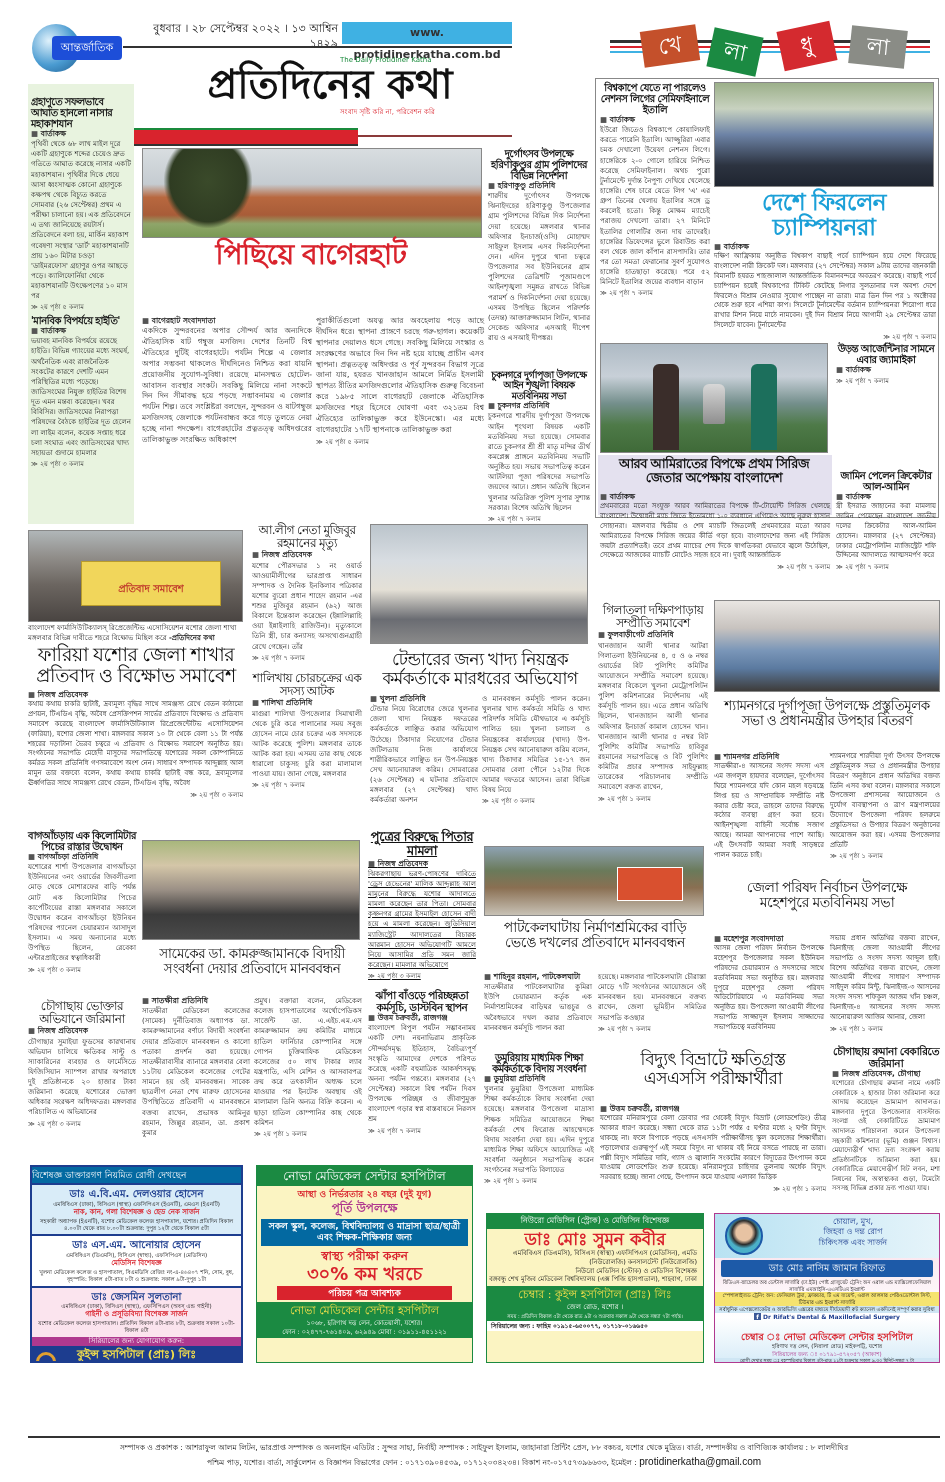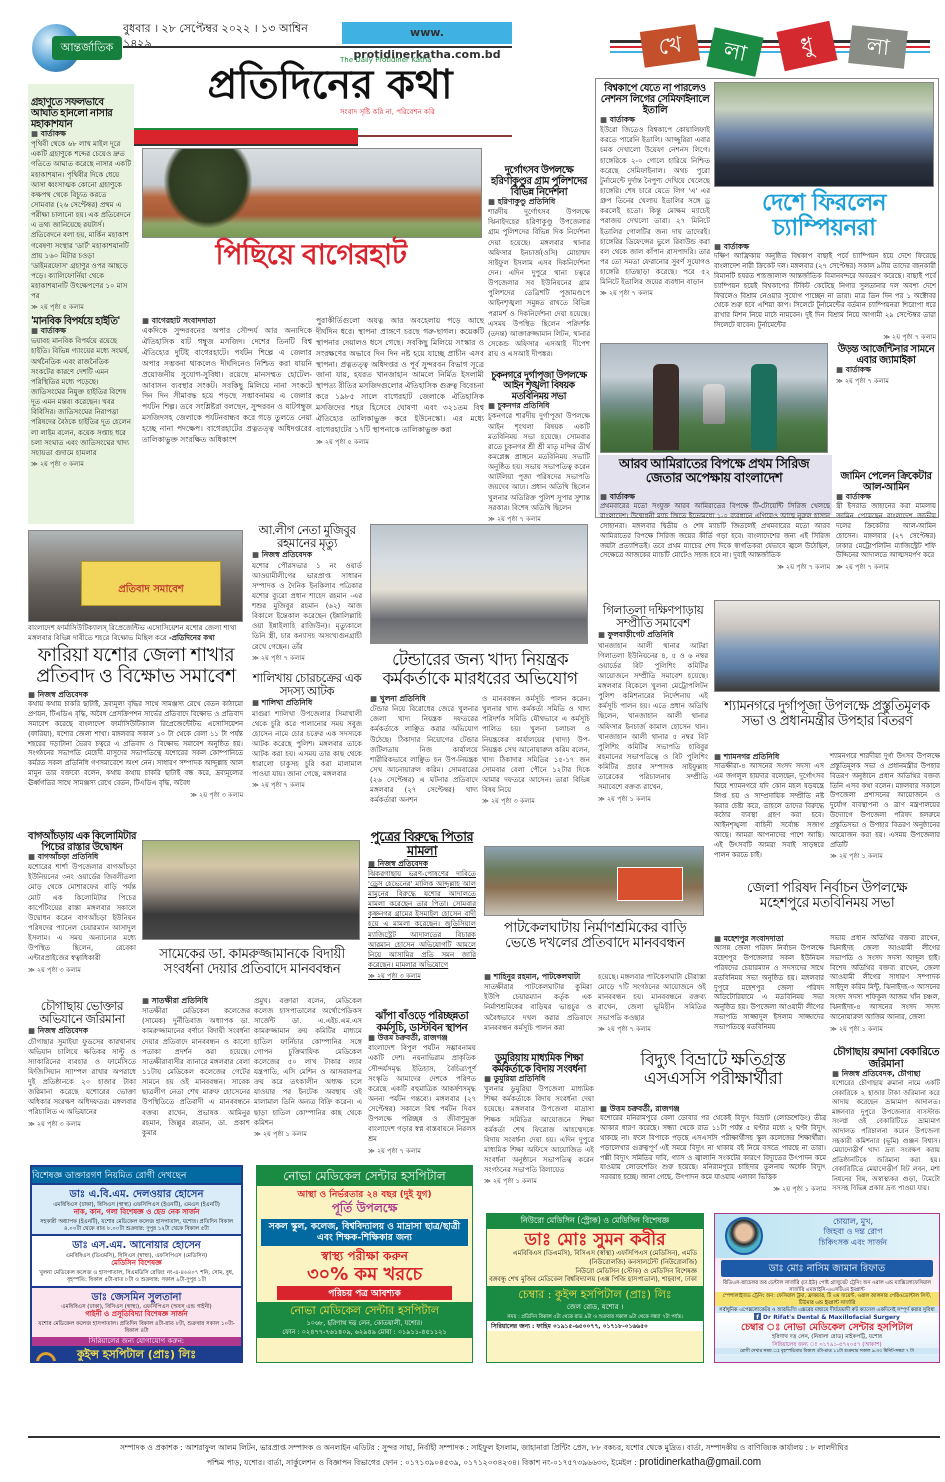--- a/index.html
+++ b/index.html
@@ -13,24 +13,24 @@
 .hl{font-family:"DejaVu Sans Condensed","DejaVu Sans",sans-serif;color:#111;text-align:center;line-height:1.1;letter-spacing:-0.5px}
 .photo{position:absolute;overflow:hidden;border:1px solid #888}
 .caption{font-size:7.5px;line-height:1.4;color:#222}
 .box{position:absolute;border:1px solid #888}
 </style>
 </head>
 <body>
 
 <div class="abs" style="left:32px;top:24px;width:90px;height:52px;">
   <div style="position:absolute;left:0;top:0;width:48px;height:48px;border-radius:50%;background:radial-gradient(circle at 35% 35%,#dff1fb,#4a9bd1 55%,#1e5c8f);"></div>
-  <div style="position:absolute;left:20px;top:12px;width:70px;height:24px;background:#15803d;color:#fff;border-radius:4px;font-size:11px;line-height:24px;text-align:center;">আন্তর্জাতিক</div>
-</div>
-
-<div class="abs" style="left:123px;top:22px;width:215px;height:18px;font-size:11px;color:#111;">
+  <div style="position:absolute;left:20px;top:12px;width:70px;height:24px;background:#1d4ed8;color:#fff;border-radius:4px;font-size:11px;line-height:24px;text-align:center;">আন্তর্জাতিক</div>
+</div>
+
+<div class="abs" style="left:123px;top:22px;width:215px;height:18px;font-size:11px;color:#111;text-align:right;">
   <span>বুধবার । ২৮ সেপ্টেম্বর ২০২২ । ১৩ আশ্বিন ১৪২৯</span>
 </div>
 <div class="abs" style="left:342px;top:22px;width:170px;height:22px;background:#3fb1e3;color:#333;font-weight:bold;font-size:11px;line-height:22px;text-align:center;">www. protidinerkatha.com.bd</div>
 <div class="abs" style="left:123px;top:46px;width:389px;height:2px;background:#333;"></div>
 
 <div class="abs" style="left:340px;top:56px;font-size:7px;color:#1a8a3c;">The Daily Protidiner Katha</div>
 <div class="abs" style="left:200px;top:62px;width:260px;text-align:center;font-family:'DejaVu Serif',serif;font-weight:bold;font-size:40px;line-height:44px;color:#111;">প্রতিদিনের কথা</div>
 <div class="abs" style="left:340px;top:108px;font-size:7px;color:#d9232d;">সংবাদ সৃষ্টি করি না, পরিবেশন করি</div>
 
 <div class="abs" style="left:123px;top:128px;width:235px;height:20px;">
@@ -70,21 +70,21 @@
 <div class="abs" style="left:142px;top:316px;width:170px;">
   <div class="byline">বাগেরহাট সংবাদদাতা</div>
   <div class="col-text">একদিকে সুন্দরবনের অপার সৌন্দর্য আর অন্যদিকে ঐতিহাসিক ষাট গম্বুজ মসজিদ। দেশের তিনটি বিশ্ব ঐতিহ্যের দুটিই বাগেরহাটে। পর্যটন শিল্পে এ জেলার অপার সম্ভবনা থাকলেও দীর্ঘদিনেও নিশ্চিত করা যায়নি প্রয়োজনীয় সুযোগ-সুবিধা। রয়েছে মানসম্মত হোটেল-আবাসন ব্যবস্থার সংকট। সবকিছু মিলিয়ে নানা সংকটে দিন দিন সীমাবদ্ধ হয়ে পড়ছে সম্ভাবনাময় এ জেলার পর্যটন শিল্প। তবে সংশ্লিষ্টরা বলছেন, সুন্দরবন ও ষাটগম্বুজ মসজিদসহ জেলাকে পর্যটনবান্ধব করে গড়ে তুলতে নেয়া হচ্ছে নানা পদক্ষেপ। বাগেরহাটের প্রত্নতত্ত্ব অধিদপ্তরের তালিকাভুক্ত সংরক্ষিত অধিকাংশ</div>
 </div>
 <div class="abs" style="left:316px;top:316px;width:168px;">
   <div class="col-text">পুরাকীর্তিগুলো অযত্ন আর অবহেলায় পড়ে আছে দীর্ঘদিন ধরে। স্থাপনা প্রাঙ্গণে চরছে গরু-ছাগল। কয়েকটি স্থাপনার দেয়ালও ধসে গেছে। সবকিছু মিলিয়ে সংস্কার ও সংরক্ষণের অভাবে দিন দিন নষ্ট হয়ে যাচ্ছে প্রাচীন এসব স্থাপনা। প্রত্নতত্ত্ব অধিদপ্তর ও পূর্ব সুন্দরবন বিভাগ সূত্রে জানা যায়, হযরত খানজাহান আমলে নির্মিত ইসলামী স্থাপত্য রীতির মসজিদগুলোর ঐতিহাসিক গুরুত্ব বিবেচনা করে ১৯৮৫ সালে বাগেরহাট জেলাকে ঐতিহাসিক মসজিদের শহর হিসেবে ঘোষণা এবং ৩২১তম বিশ্ব ঐতিহ্যের তালিকাভুক্ত করে ইউনেস্কো। এর মধ্যে বাগেরহাটের ১৭টি স্থাপনাকে তালিকাভুক্ত করা</div>
   <div class="cont">২য় পৃষ্ঠা ৫ কলাম</div>
 </div>
 
 <div class="abs" style="left:488px;top:148px;width:102px;">
-  <div class="hl" style="font-size:10px;font-weight:bold;margin-top:16px;">দুর্গোৎসব উপলক্ষে হরিণাকুণ্ডুর গ্রাম পুলিশদের বিভিন্ন নির্দেশনা</div>
+  <div class="hl" style="font-size:10px;font-weight:bold;">দুর্গোৎসব উপলক্ষে হরিণাকুণ্ডুর গ্রাম পুলিশদের বিভিন্ন নির্দেশনা</div>
   <div class="byline">হরিণাকুণ্ডু প্রতিনিধি</div>
   <div class="col-text" style="font-size:7px;">শারদীয় দুর্গোৎসব উপলক্ষে ঝিনাইদহের হরিণাকুণ্ডু উপজেলার গ্রাম পুলিশদের বিভিন্ন দিক নির্দেশনা দেয়া হয়েছে। মঙ্গলবার থানার অফিসার ইনচার্জ(ওসি) মোহাম্মদ সাইফুল ইসলাম এসব দিকনির্দেশনা দেন। এদিন দুপুরে থানা চত্বরে উপজেলার সব ইউনিয়নের গ্রাম পুলিশদের তেত্রিশটি পূজামণ্ডপে আইনশৃঙ্খলা সমুন্নত রাখতে বিভিন্ন পরামর্শ ও দিকনির্দেশনা দেয়া হয়েছে। এসময় উপস্থিত ছিলেন পরিদর্শক (তদন্ত) আক্তারুজ্জামান লিটন, থানার সেকেন্ড অফিসার এসআই দীপেশ রায় ও এসআই দীপঙ্কর।</div>
 </div>
 
 <div class="abs" style="left:488px;top:370px;width:102px;">
   <div class="hl" style="font-size:9.5px;font-weight:bold;">চুকনগরে দুর্গাপূজা উপলক্ষে আইন শৃঙ্খলা বিষয়ক মতবিনিময় সভা</div>
   <div class="byline">চুকনগর প্রতিনিধি</div>
   <div class="col-text" style="font-size:7px;">চুকনগরে শারদীয় দুর্গাপূজা উপলক্ষে আইন শৃংখলা বিষয়ক একটি মতবিনিময় সভা হয়েছে। সোমবার রাতে চুকনগর শ্রী শ্রী মাতৃ মন্দির তীর্থ কমপ্লেক্স প্রাঙ্গনে মতবিনিময় সভাটি অনুষ্ঠিত হয়। সভায় সভাপতিত্ব করেন আটলিয়া পূজা পরিষদের সভাপতি জয়দেব আঢ্য। প্রধান অতিথি ছিলেন খুলনার অতিরিক্ত পুলিশ সুপার সুশান্ত সরকার। বিশেষ অতিথি ছিলেন</div>
   <div class="cont">২য় পৃষ্ঠা ৭ কলাম</div>
 </div>
@@ -225,21 +225,21 @@
   <div class="cont">২য় পৃষ্ঠা ১ কলাম</div>
 </div>
 
 <div class="abs" style="left:368px;top:830px;width:108px;text-decoration:underline;">
   <div class="hl" style="font-size:13px;font-weight:bold;">পুত্রের বিরুদ্ধে পিতার মামলা</div>
   <div class="byline">নিজস্ব প্রতিবেদক</div>
   <div class="col-text" style="font-size:7px;">ঝিকরগাছায় ভরণ-পোষণের দাবিতে 'ড্রেস হেভেনের' মালিক আব্দুল্লাহ আল মামুনের বিরুদ্ধে যশোর আদালতে মামলা করেছেন তার পিতা। সোমবার কৃষ্ণনগর গ্রামের ইসমাইল হোসেন বাদী হয়ে এ মামলা করেছেন। জুডিসিয়াল ম্যাজিস্ট্রেট আদালতের বিচারক আরমান হোসেন অভিযোগটি আমলে নিয়ে আসামির প্রতি সমন জারি করেছেন। মামলার অভিযোগে</div>
   <div class="cont">২য় পৃষ্ঠা ৩ কলাম</div>
 </div>
 <div class="abs" style="left:368px;top:990px;width:108px;">
-  <div class="hl" style="font-size:10.5px;font-weight:bold;margin-top:20px;">ঝাঁপা বাঁওড়ে পরিচ্ছন্নতা কর্মসূচি, ডাস্টবিন স্থাপন</div>
+  <div class="hl" style="font-size:10.5px;font-weight:bold;">ঝাঁপা বাঁওড়ে পরিচ্ছন্নতা কর্মসূচি, ডাস্টবিন স্থাপন</div>
   <div class="byline">উত্তম চক্রবর্তী, রাজগঞ্জ</div>
   <div class="col-text" style="font-size:7px;">বাংলাদেশ বিপুল পর্যটন সম্ভাবনাময় একটি দেশ। নয়নাভিরাম প্রাকৃতিক সৌন্দর্যসমৃদ্ধ ইতিহাস, বৈচিত্র্যপূর্ণ সংস্কৃতি আমাদের দেশকে পরিণত করেছে একটি বহুমাত্রিক আকর্ষণসমৃদ্ধ অনন্য পর্যটন গন্তব্যে। মঙ্গলবার (২৭ সেপ্টেম্বর) সকালে বিশ্ব পর্যটন দিবস উপলক্ষে পরিচ্ছন্ন ও জীবাণুমুক্ত বাংলাদেশ গড়ার স্বপ্ন বাস্তবায়নে নিরলস শ্রম</div>
   <div class="cont">২য় পৃষ্ঠা ৭ কলাম</div>
 </div>
 
 <div class="photo" style="left:484px;top:846px;width:220px;height:70px;background:linear-gradient(180deg,#8ea2b2 0%,#6a7a5a 35%,#8a6f52 60%,#c8c2b6 100%);">
   <div style="position:absolute;left:132px;top:20px;width:66px;height:34px;background:#d9502f;border:1px solid #fff;"></div>
 </div>
 <div class="abs hl" style="left:482px;top:920px;width:226px;font-size:14px;">
   <div>পাটকেলঘাটায় নির্মাণশ্রমিকের বাড়ি</div>
@@ -355,21 +355,21 @@
     </div>
   </div>
   <div style="background:#1d5aa8;color:#fff;font-size:9.5px;margin:2px 6px;padding:2px;border-radius:2px;">ডাঃ মোঃ নাসিম জামান রিফাত</div>
   <div style="font-size:5px;">বিডিএস-ব্যাচেলর অব ডেন্টাল সার্জারি (ঢা.ইউ) পোষ্ট গ্রাজুয়েট ট্রেনিং অন ওরাল এন্ড ম্যাক্সিলোফেসিয়াল সার্জারি এমআইসি-এএসটিএম ইমপ্লান্ট</div>
   <div style="font-size:5px;background:#f6e36f;">স্পেশালাইজড ট্রেনিং অন: ফেসিয়াল ট্রমা, ফ্রাকচার, টি এম জয়েন্ট, ওরাল আলসার পেরিওডোন্টাল সিস্ট, টিউমার এন্ড ইমপ্লান্ট সার্জারি</div>
   <div style="font-size:5px;background:#cfe6f4;">সর্বাধুনিক এপেক্সলোকেটর ও আরভিজি এক্সরের মাধ্যমে দীর্ঘমেয়াদী রুট ক্যানেল একদিনেই সম্পূর্ণ করার সুবিধা</div>
   <div style="font-size:6px;color:#1d3d8f;font-weight:bold;">
     <span style="display:inline-block;width:7px;height:7px;background:#3b5998;color:#fff;font-size:6px;line-height:7px;">f</span>
     <span>Dr Rifat's Dental &amp; Maxillofacial Surgery</span>
   </div>
-  <div style="color:#d9232d;font-size:9.5px;font-weight:bold;">চেম্বার ঃ নোভা মেডিকেল সেন্টার হসপিটাল</div>
+  <div style="color:#d9232d;font-size:9.5px;font-weight:bold;margin-top:10px;">চেম্বার ঃ নোভা মেডিকেল সেন্টার হসপিটাল</div>
   <div style="font-size:5.5px;">হরিণাথ দত্ত লেন, (নিরালা রোড) মাইকপট্টি, যশোর</div>
   <div style="font-size:5.5px;color:#b0398f;">সিরিয়ালের জন্য ঃ ০১৭৯১-৫৭২০৫৭ (আকাশ)</div>
   <div style="font-size:4.5px;background:#cfe6f4;">রোগী দেখার সময় ঃ বৃহস্পতিবার বিকাল ৫টা-রাত ১১টা শুক্রবার সকাল ৯.৩০ মিনিট-সন্ধ্যা ৭ টা</div>
 </div>
 
 <div class="abs" style="left:28px;top:1436px;width:912px;height:2px;background:#333;"></div>
 <div class="abs" style="left:28px;top:1442px;width:912px;font-size:7.5px;text-align:center;line-height:1.6;color:#111;">
   <div>সম্পাদক ও প্রকাশক : আশরাফুল আলম লিটন, ভারপ্রাপ্ত সম্পাদক ও অনলাইন এডিটর : সুন্দর সাহা, নির্বাহী সম্পাদক : সাইফুল ইসলাম, জাহানারা প্রিন্টিং প্রেস, ৮৮ বকচর, যশোর থেকে মুদ্রিত। বার্তা, সম্পাদকীয় ও বাণিজ্যিক কার্যালয় : ৮ লালদীঘির</div>
   <div><span>পশ্চিম পাড়, যশোর। বার্তা, সার্কুলেশন ও বিজ্ঞাপন বিভাগের ফোন : ০১৭১৩৯০৪৫৩৯, ০১৭১২০৩৪২৩৪। বিকাশ নং-০১৭৫৭৩৯৬৬৩৩, ইমেইল :</span> <span style="font-family:'Liberation Sans',sans-serif;font-size:10px;">protidinerkatha@gmail.com</span></div>
 </div>

